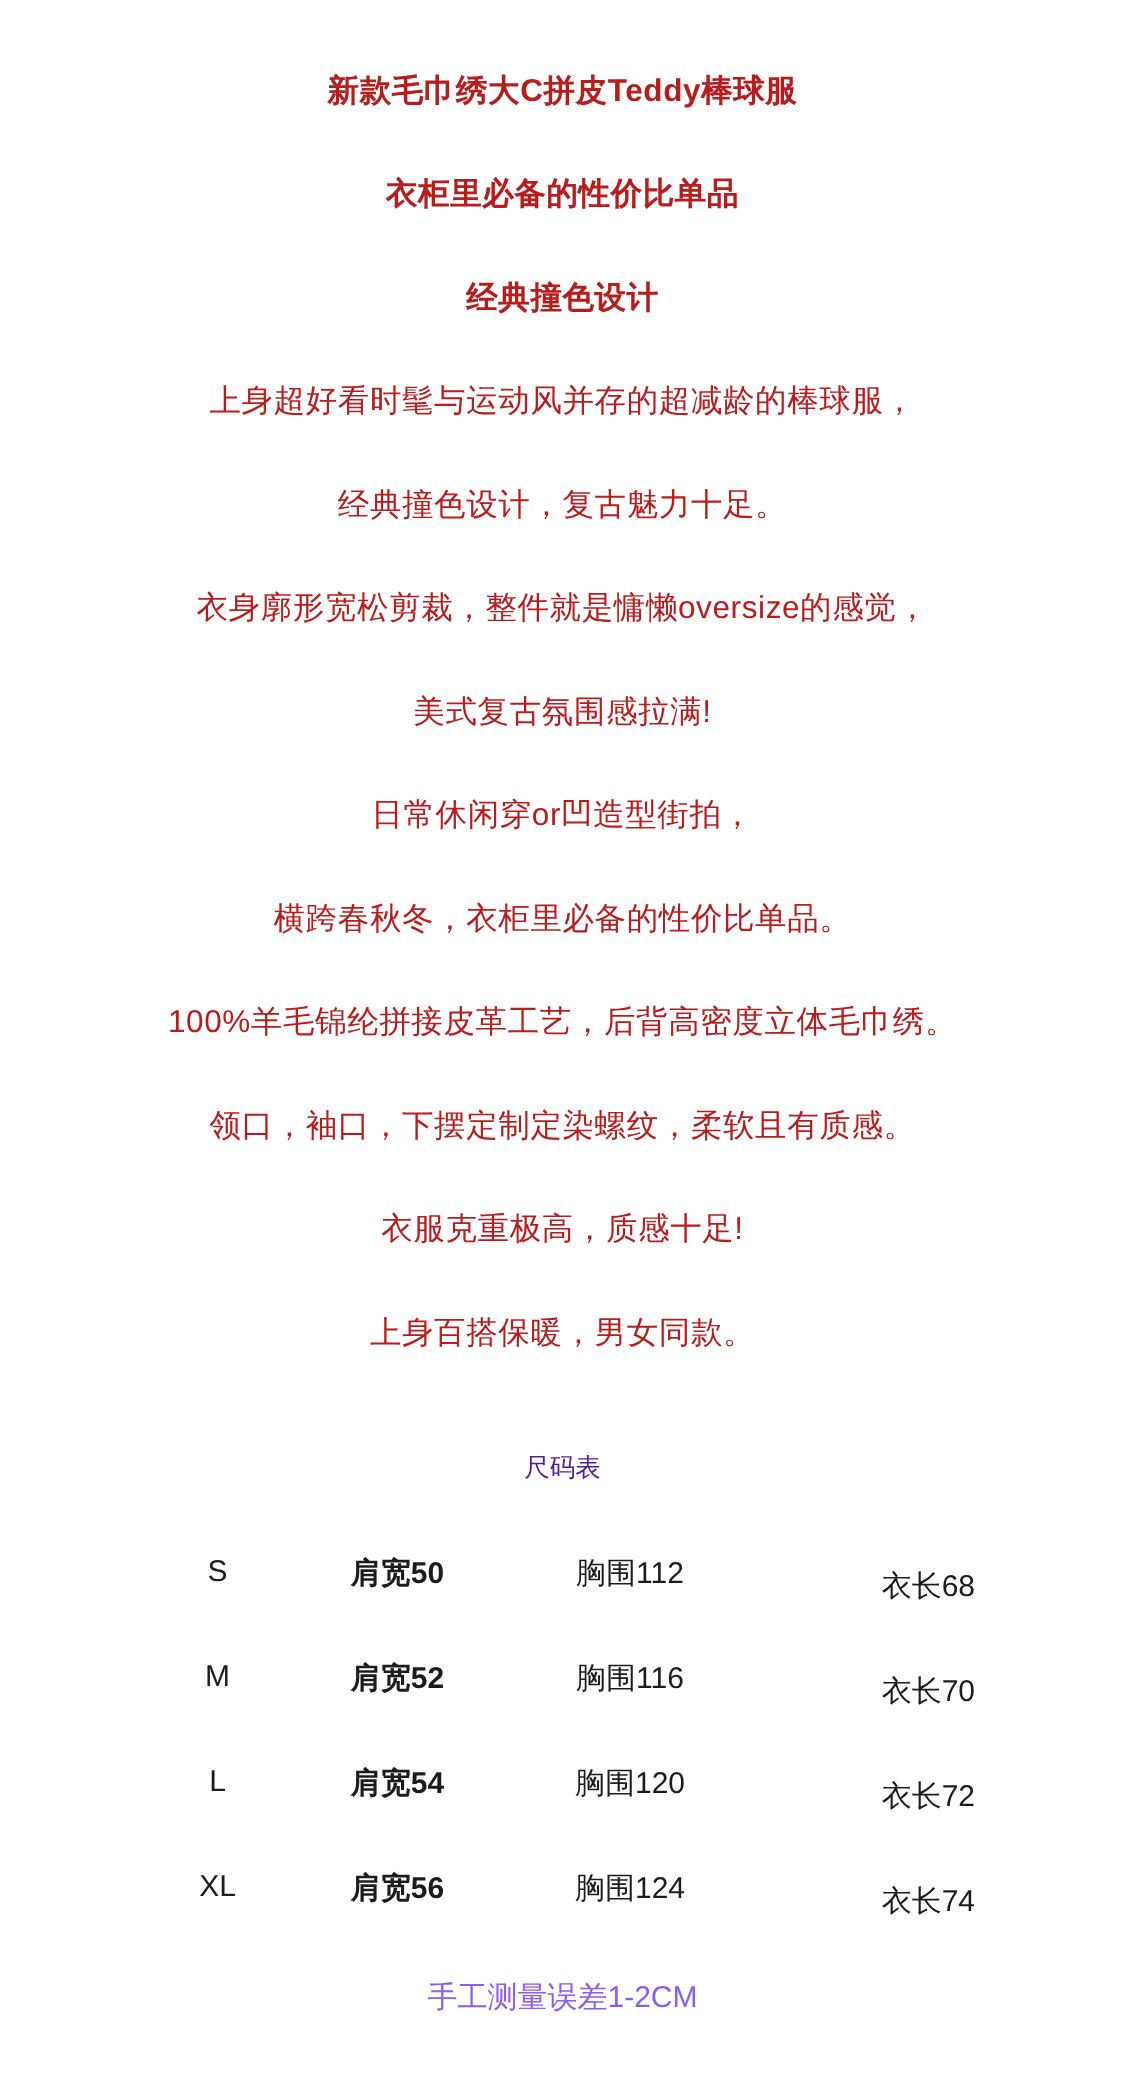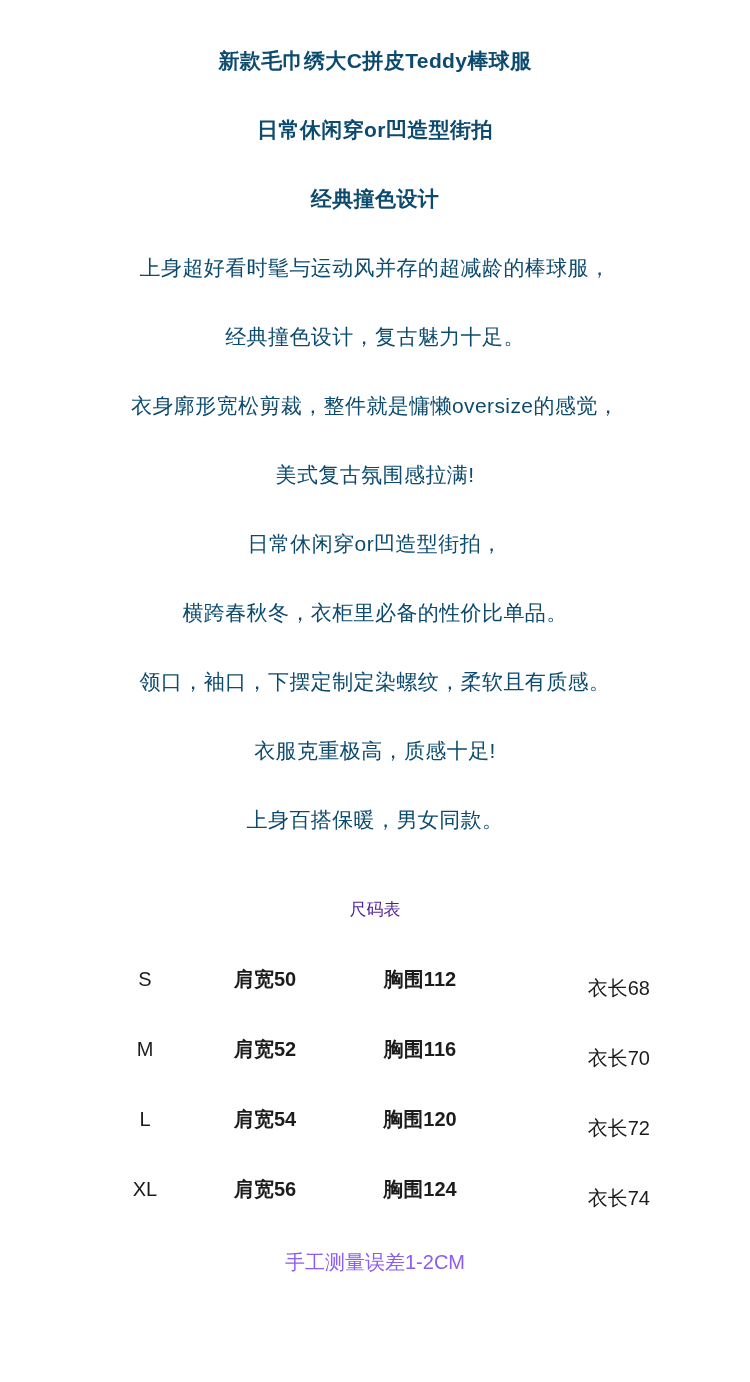--- a/index.html
+++ b/index.html
@@ -28,21 +28,21 @@
     display: flex;
     flex-direction: column;
     align-items: center;
   }
   .line {
     width: 100%;
     text-align: center;
     font-size: 21px;
     line-height: 1;
     letter-spacing: 0.4px;
-    color: #0c4a6e;
+    color: #b91c1c;
     margin: 0;
     padding: 0;
     height: 69px;
     display: flex;
     align-items: center;
     justify-content: center;
   }
   .line.bold {
     font-weight: bold;
   }
@@ -77,21 +77,20 @@
     text-align: center;
   }
   .cell-shoulder {
     width: 150px;
     text-align: center;
     font-weight: bold;
   }
   .cell-chest {
     width: 160px;
     text-align: center;
-    font-weight: bold;
   }
   .cell-length {
     width: 150px;
     text-align: right;
     margin-top: 19px;
   }
   .footnote {
     width: 100%;
     text-align: center;
     font-size: 20px;
@@ -103,28 +102,29 @@
     margin-top: 8px;
   }
 </style>
 </head>
 <body>
 
 <div class="page">
 
   <div class="desc-block">
     <div class="line bold">新款毛巾绣大C拼皮Teddy棒球服</div>
-    <div class="line bold">日常休闲穿or凹造型街拍</div>
+    <div class="line bold">衣柜里必备的性价比单品</div>
     <div class="line bold">经典撞色设计</div>
     <div class="line">上身超好看时髦与运动风并存的超减龄的棒球服，</div>
     <div class="line">经典撞色设计，复古魅力十足。</div>
     <div class="line">衣身廓形宽松剪裁，整件就是慵懒oversize的感觉，</div>
     <div class="line">美式复古氛围感拉满!</div>
     <div class="line">日常休闲穿or凹造型街拍，</div>
     <div class="line">横跨春秋冬，衣柜里必备的性价比单品。</div>
+    <div class="line">100%羊毛锦纶拼接皮革工艺，后背高密度立体毛巾绣。</div>
     <div class="line">领口，袖口，下摆定制定染螺纹，柔软且有质感。</div>
     <div class="line">衣服克重极高，质感十足!</div>
     <div class="line">上身百搭保暖，男女同款。</div>
   </div>
 
   <div class="size-title">尺码表</div>
 
   <div class="size-table">
     <div class="size-row">
       <span class="cell-size">S</span>

